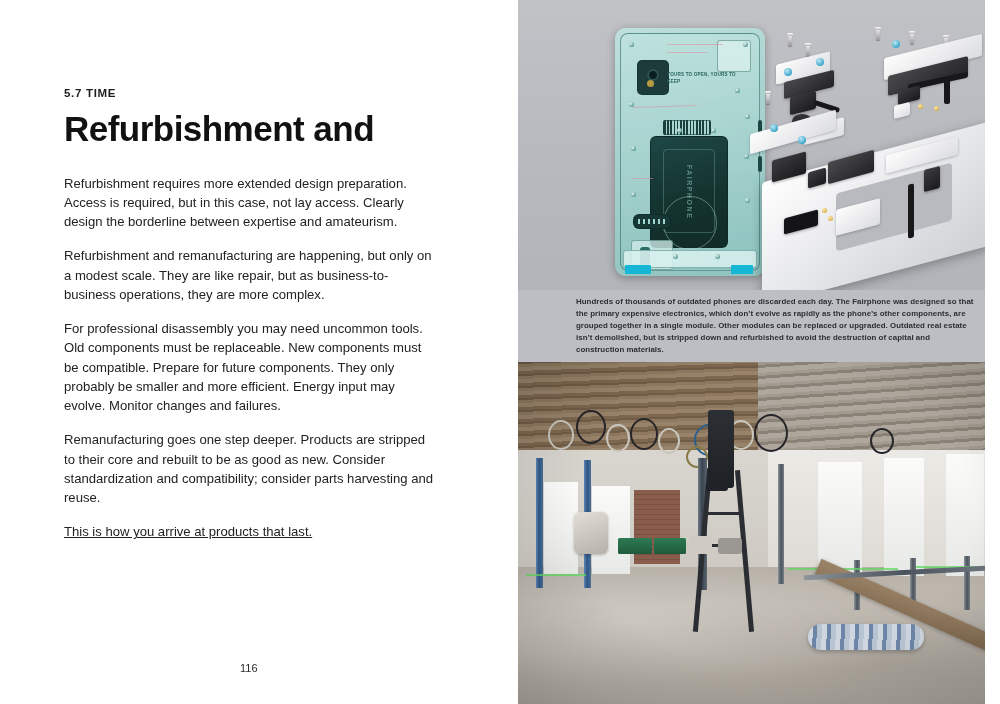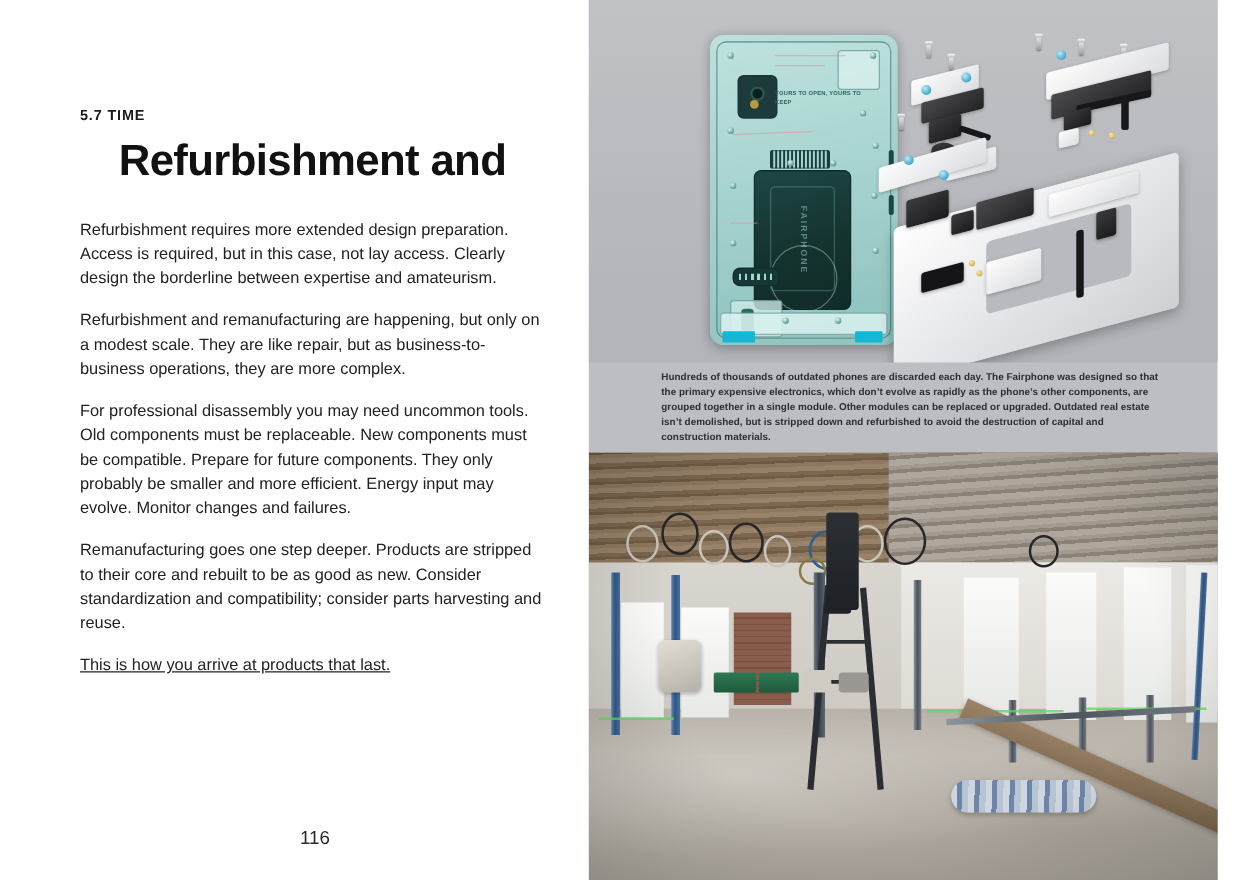--- a/index.html
+++ b/index.html
@@ -16,34 +16,34 @@
   .text-col{position:absolute;left:64px;top:88px;width:372px;}
 
   .section-label{
     font-size:11.5px;font-weight:bold;letter-spacing:.06em;
     color:#1b1b1b;margin:0 0 9px 0;line-height:1;
   }
   .headline{
     font-size:35px;line-height:1.12;font-weight:bold;
     color:#111;margin:0 0 26px 0;letter-spacing:-.015em;
   }
-  .headline .ln{display:block;text-align:center;}
+  .headline .ln{display:block;}
   .body-p{
     font-size:13.1px;line-height:1.47;color:#222;
     margin:0 0 15px 0;
   }
   .body-p:last-child{margin-bottom:0;text-decoration:underline;}
 
   .folio{
     position:absolute;left:240px;top:663px;
-    font-size:15px;color:#2a2a2a;line-height:1;
-  }
-
-  
-  .right-page{position:absolute;left:471px;top:0;width:467px;height:704px;background:#bcbec3;overflow:hidden;padding-left:36px;}
+    font-size:11px;color:#2a2a2a;line-height:1;
+  }
+
+  
+  .right-page{position:absolute;left:518px;top:0;width:467px;height:704px;background:#bcbec3;overflow:hidden;}
 
   
   .phone-panel{position:absolute;left:0;top:0;width:511px;height:290px;
     background:linear-gradient(180deg,#c0c2c6 0%,#b7b9be 55%,#b2b4b9 100%);overflow:hidden;}
 
   
   .phone{
     position:absolute;left:97px;top:28px;width:150px;height:248px;
     background:linear-gradient(160deg,#bfe0dd 0%,#a8d2ce 40%,#8fc2be 100%);
     border-radius:11px;

